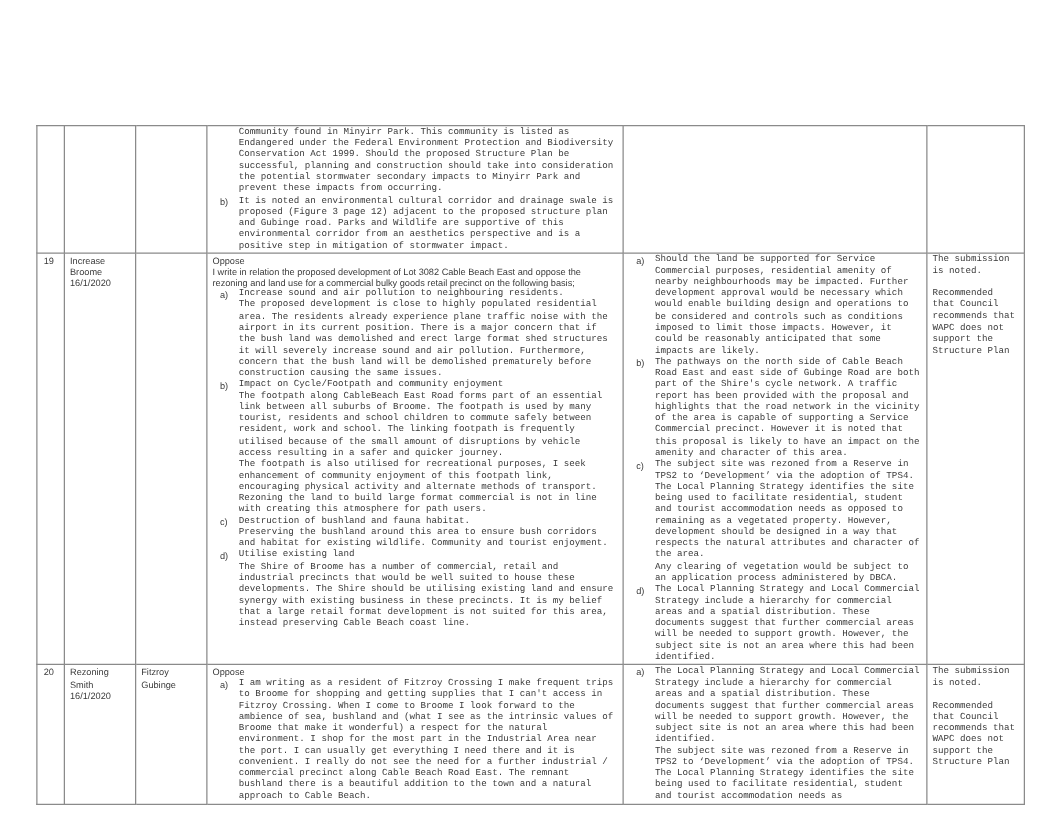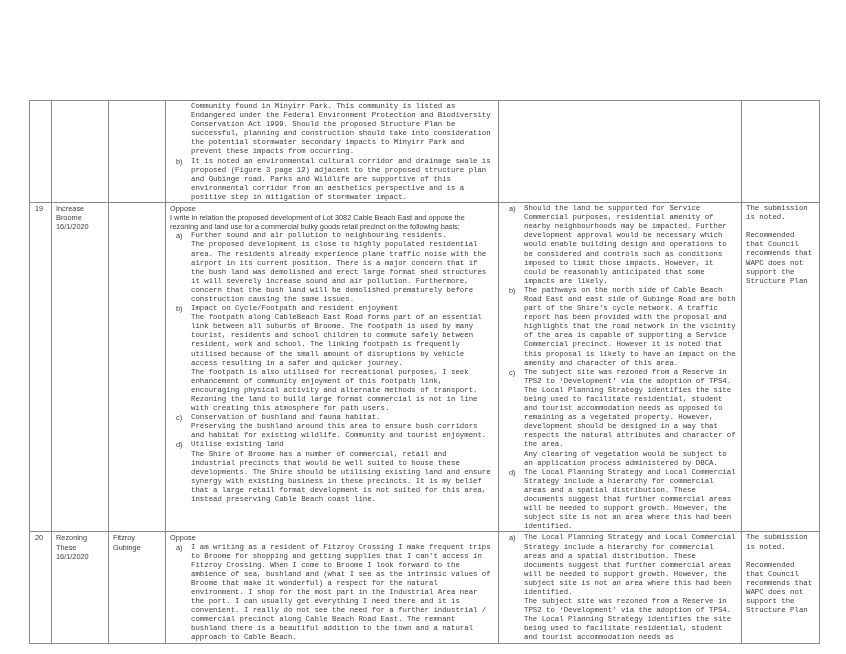--- a/index.html
+++ b/index.html
@@ -67,36 +67,36 @@
       <div>Broome</div>
       <div>16/1/2020</div>
     </td>
     <td></td>
     <td>
       <div>Oppose</div>
       <div>I write in relation the proposed development of Lot 3082 Cable Beach East and oppose the rezoning and land use for a commercial bulky goods retail precinct on the following basis;</div>
       <div class="item">
         <span class="lbl">a)</span>
         <div class="body">
-          <p class="para">Further sound and air pollution to neighbouring residents.</p>
+          <p class="para">Increase sound and air pollution to neighbouring residents.</p>
           <p class="para">The proposed development is close to highly populated residential area. The residents already experience plane traffic noise with the airport in its current position. There is a major concern that if the bush land was demolished and erect large format shed structures it will severely increase sound and air pollution. Furthermore, concern that the bush land will be demolished prematurely before construction causing the same issues.</p>
         </div>
       </div>
       <div class="item">
         <span class="lbl">b)</span>
         <div class="body">
-          <p class="para">Impact on Cycle/Footpath and resident enjoyment</p>
+          <p class="para">Impact on Cycle/Footpath and community enjoyment</p>
           <p class="para">The footpath along CableBeach East Road forms part of an essential link between all suburbs of Broome. The footpath is used by many tourist, residents and school children to commute safely between resident, work and school. The linking footpath is frequently utilised because of the small amount of disruptions by vehicle access resulting in a safer and quicker journey.</p>
           <p class="para">The footpath is also utilised for recreational purposes, I seek enhancement of community enjoyment of this footpath link, encouraging physical activity and alternate methods of transport. Rezoning the land to build large format commercial is not in line with creating this atmosphere for path users.</p>
         </div>
       </div>
       <div class="item">
         <span class="lbl">c)</span>
         <div class="body">
-          <p class="para">Conservation of bushland and fauna habitat.</p>
+          <p class="para">Destruction of bushland and fauna habitat.</p>
           <p class="para">Preserving the bushland around this area to ensure bush corridors and habitat for existing wildlife. Community and tourist enjoyment.</p>
         </div>
       </div>
       <div class="item">
         <span class="lbl">d)</span>
         <div class="body">
           <p class="para">Utilise existing land</p>
           <p class="para">The Shire of Broome has a number of commercial, retail and industrial precincts that would be well suited to house these developments. The Shire should be utilising existing land and ensure synergy with existing business in these precincts. It is my belief that a large retail format development is not suited for this area, instead preserving Cable Beach coast line.</p>
         </div>
       </div>
@@ -132,21 +132,21 @@
       <p class="para">The submission is noted.</p>
       <div class="gap"></div>
       <p class="para">Recommended that Council recommends that WAPC does not support the Structure Plan</p>
     </td>
   </tr>
 
   <tr class="r2">
     <td class="num">20</td>
     <td class="name">
       <div>Rezoning</div>
-      <div>These</div>
+      <div>Smith</div>
       <div>16/1/2020</div>
     </td>
     <td>Fitzroy Gubinge</td>
     <td>
       <div>Oppose</div>
       <div class="item">
         <span class="lbl">a)</span>
         <div class="body">
                 <p class="para">I am writing as a resident of Fitzroy Crossing I make frequent trips to Broome for shopping and getting supplies that I can't access in Fitzroy Crossing. When I come to Broome I look forward to the ambience of sea, bushland and (what I see as the intrinsic values of Broome that make it wonderful) a respect for the natural environment. I shop for the most part in the Industrial Area near the port. I can usually get everything I need there and it is convenient. I really do not see the need for a further industrial / commercial precinct along Cable Beach Road East. The remnant bushland there is a beautiful addition to the town and a natural approach to Cable Beach.</p>
               </div>

